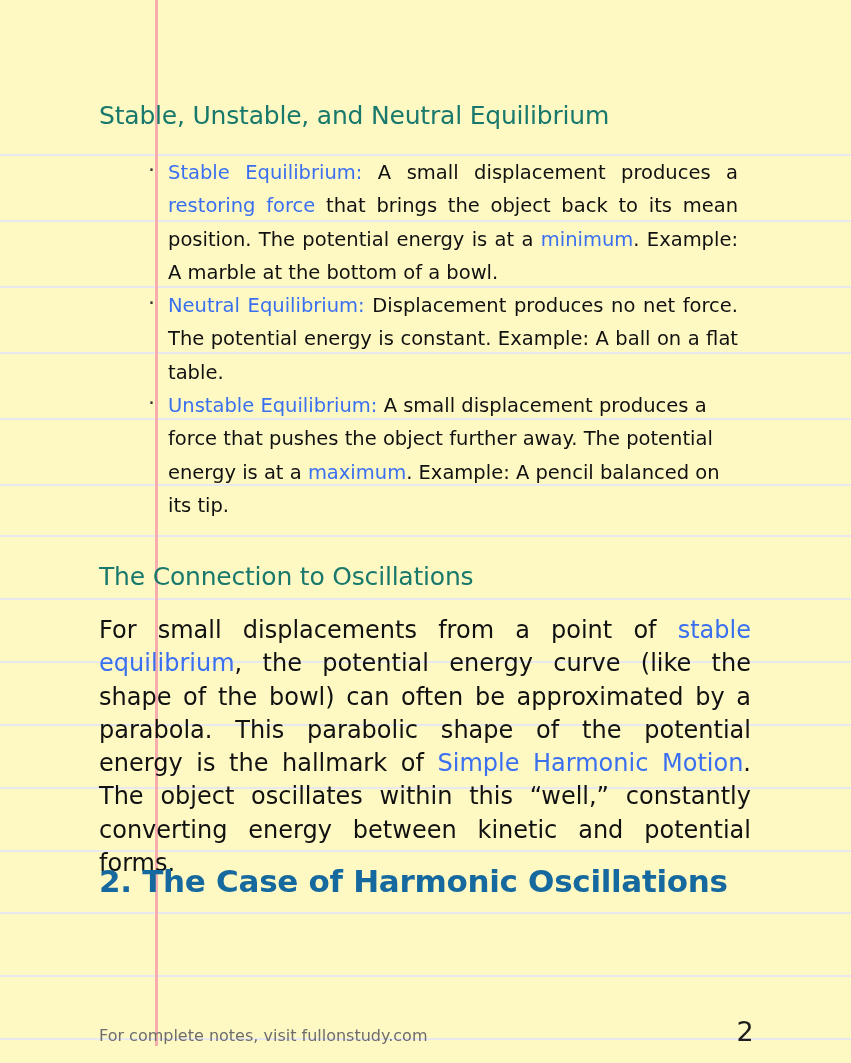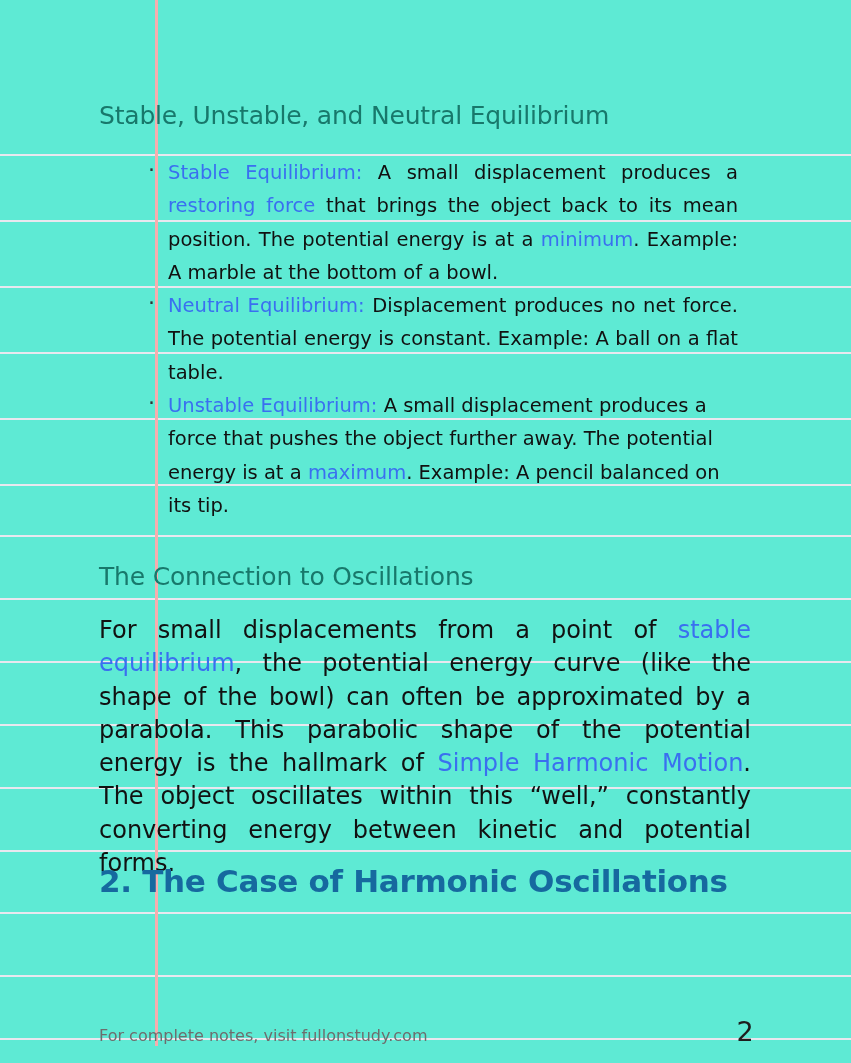--- a/index.html
+++ b/index.html
@@ -5,21 +5,21 @@
   html, body {
     margin: 0;
     padding: 0;
     background: #ffffff;
   }
 
   .page {
     position: relative;
     width: 851px;
     height: 1063px;
-    background: #5eead4;
+    background: #fef9c3;
     overflow: hidden;
     font-family: "DejaVu Sans", sans-serif;
   }
 
   
   .rules {
     position: absolute;
     inset: 0;
     pointer-events: none;
   }

